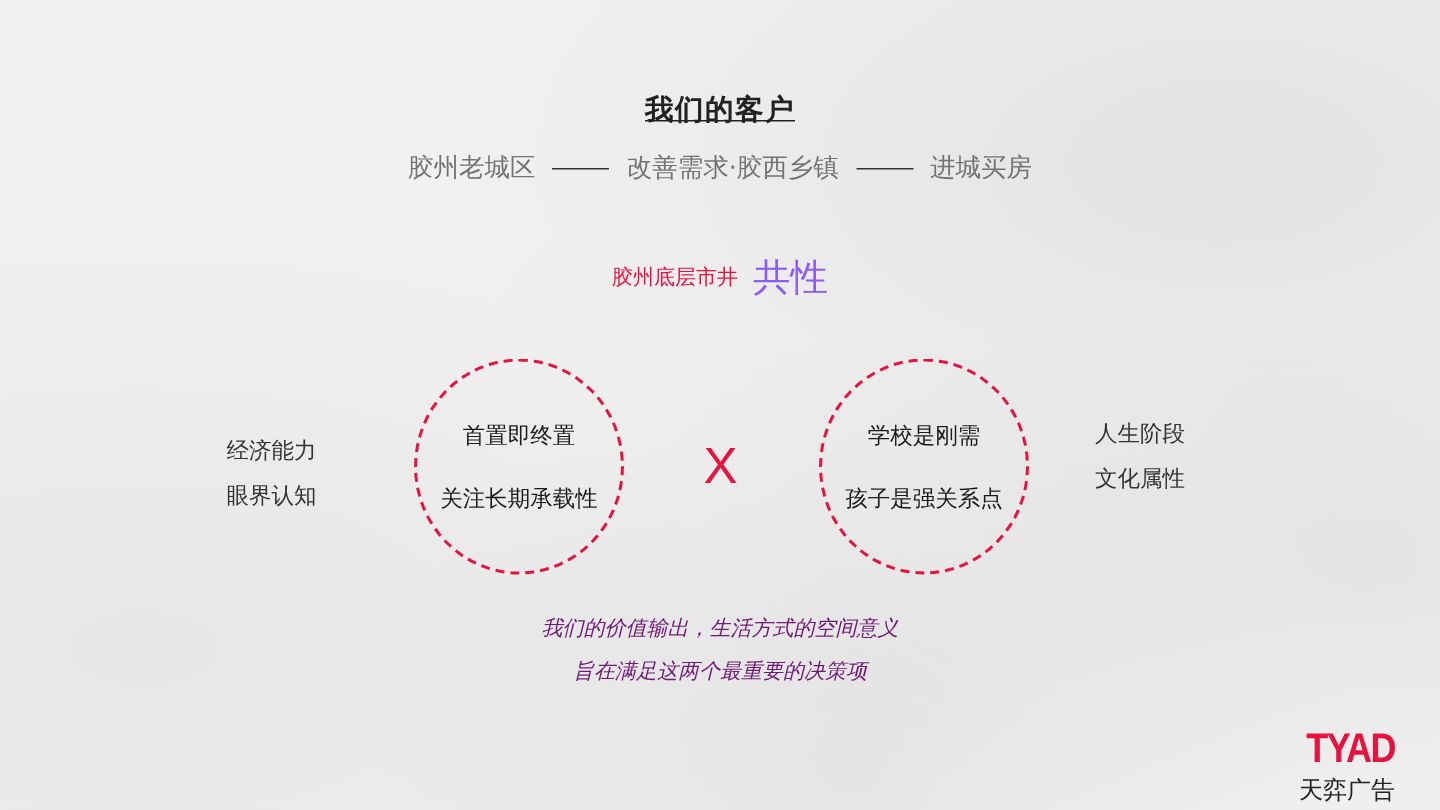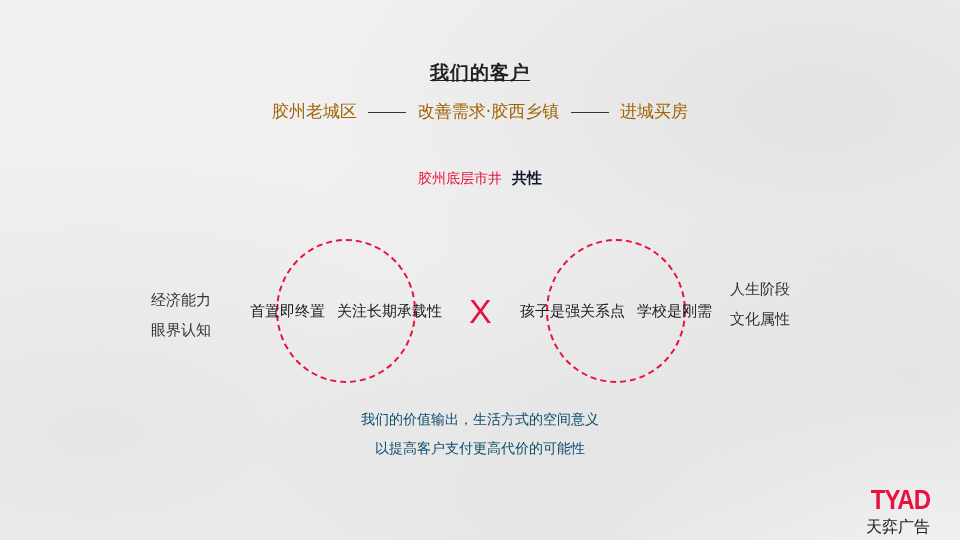--- a/index.html
+++ b/index.html
@@ -10,35 +10,35 @@
     background:
       radial-gradient(ellipse at 85% 20%, rgba(200,200,200,0.35), transparent 45%),
       radial-gradient(ellipse at 10% 80%, rgba(210,210,210,0.35), transparent 50%),
       radial-gradient(ellipse at 60% 95%, rgba(205,205,205,0.3), transparent 40%),
       radial-gradient(ellipse at 95% 70%, rgba(200,200,200,0.3), transparent 35%),
       #f1f1f1;
   }
   .abs { position: absolute; }
   .center-x { left: 0; right: 0; text-align: center; }
   .title { top: 60px; font-size: 19px; font-weight: bold; color: #222; letter-spacing: 1px; text-decoration: underline; }
-  .subtitle { top: 100px; font-size: 17px; color: #a16207; }
+  .subtitle { top: 100px; font-size: 17px; color: #737373; }
   .subtitle .dash { display: inline-block; width: 38px; border-top: 1.5px solid #333; vertical-align: middle; margin: 0 6px; }
   .commonality { top: 168px; left: 0; right: 0; text-align: center; }
   .commonality .lbl { font-size: 14px; color: #e8123f; vertical-align: middle; margin-right: 5px; }
-  .commonality .big { font-size: 15px; font-weight: bold; color: #0f172a; vertical-align: middle; }
+  .commonality .big { font-size: 25px; font-weight: normal; color: #8b5cf6; vertical-align: middle; }
   .side { font-size: 15px; color: #333; line-height: 30px; }
   .circle {
     width: 140px; height: 144px; border: 2px dashed #e8123f; border-radius: 50%;
-    display: flex; flex-direction: row; align-items: center; justify-content: center;
+    display: flex; flex-direction: column; align-items: center; justify-content: center;
     box-sizing: border-box;
     gap: 12px;
   }
   .circle span { font-size: 15px; color: #1a1a1a; line-height: 30px; white-space: nowrap; }
   .times { font-size: 34px; color: #e8123f; font-family: "Liberation Sans", sans-serif; }
-  .bottom { top: 405px; font-size: 14px; color: #0c4a6e; line-height: 29px; }
+  .bottom { top: 405px; font-size: 14px; color: #701a75; line-height: 29px; font-style: italic; }
   .logo { left: 860px; top: 487px; width: 70px; text-align: right; }
   .logo .mark { font-family: "Liberation Sans", sans-serif; font-weight: bold; font-size: 24px; color: #e8123f; letter-spacing: -1px; transform: scaleY(1.15); display: inline-block; line-height: 26px; }
   .logo .cn { font-size: 16px; color: #222; margin-top: 4px; }
 </style>
 </head>
 <body>
 
 <div class="abs center-x title">我们的客户</div>
 
 <div class="abs center-x subtitle">
@@ -60,30 +60,30 @@
 </div>
 
 <div class="abs circle" style="left:276px; top:239px;">
   <span>首置即终置</span>
   <span>关注长期承载性</span>
 </div>
 
 <div class="abs times" style="left:469px; top:292px;">X</div>
 
 <div class="abs circle" style="left:546px; top:239px;">
+  <span>学校是刚需</span>
   <span>孩子是强关系点</span>
-  <span>学校是刚需</span>
 </div>
 
 <div class="abs side" style="left:730px; top:274px;">
   <div>人生阶段</div>
   <div>文化属性</div>
 </div>
 
 <div class="abs center-x bottom">
   <div>我们的价值输出，生活方式的空间意义</div>
-  <div>以提高客户支付更高代价的可能性</div>
+  <div>旨在满足这两个最重要的决策项</div>
 </div>
 
 <div class="abs logo">
   <div class="mark">TYAD</div>
   <div class="cn">天弈广告</div>
 </div>
 
 </body></html>

